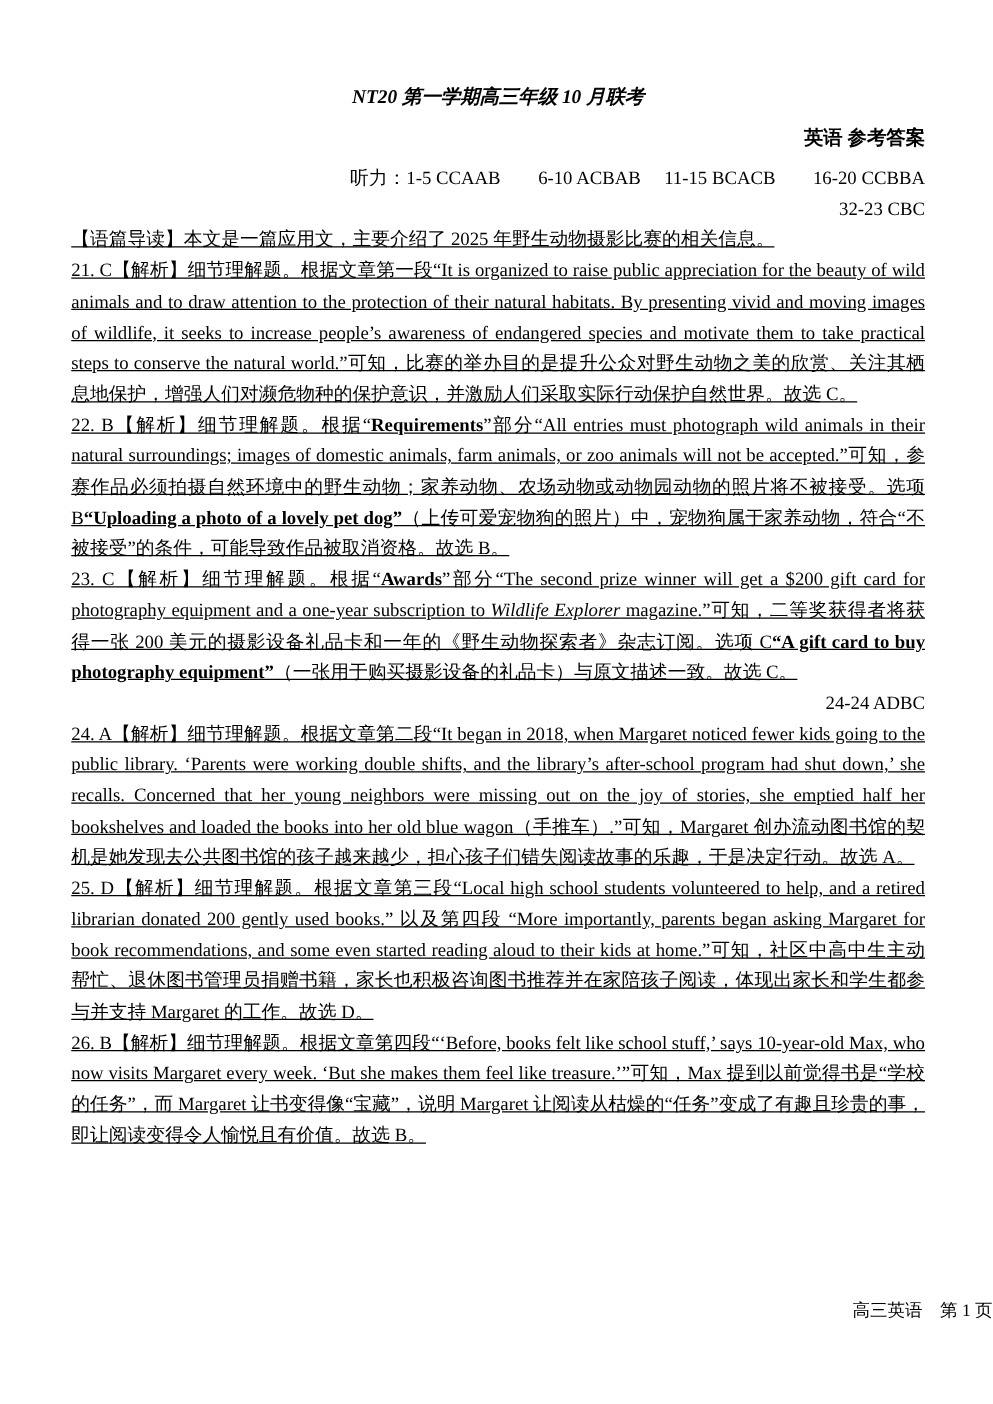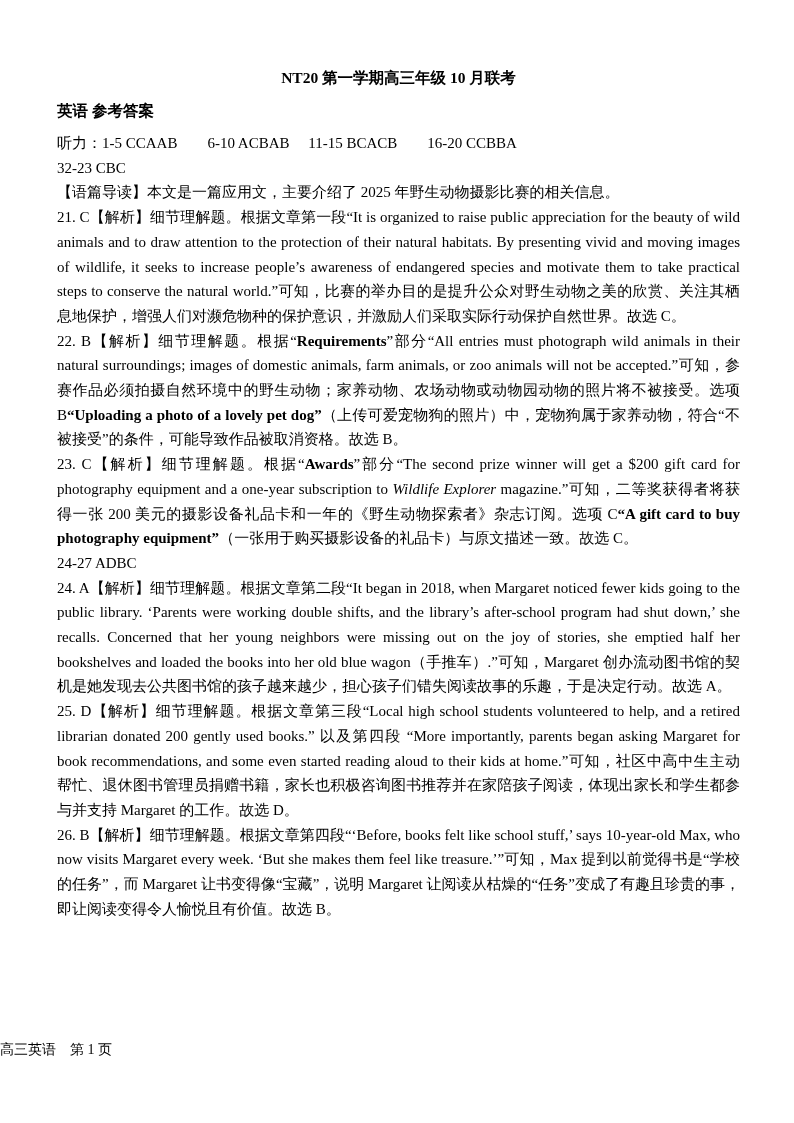--- a/index.html
+++ b/index.html
@@ -16,52 +16,53 @@
     line-height: 24.7px;
     color: #000000;
     overflow: hidden;
   }
   .title {
     text-align: center;
     font-weight: bold;
     font-size: 15.5px;
     line-height: 24px;
     margin: 0 0 9px 0;
+    font-style: italic;
   }
   .subtitle {
-    text-align: left;
+    text-align: right;
     font-weight: bold;
     font-size: 15.5px;
     line-height: 24px;
     margin: 0 0 8px 0;
   }
-  .line { text-align: left; }
-  .para { text-align: justify; }
+  .line { text-align: right; }
+  .para { text-align: justify; text-decoration: underline; }
   .footer {
     position: absolute;
     left: 0;
     right: 0;
     top: 1038px;
-    text-align: left;
+    text-align: right;
     font-size: 14px;
     line-height: 24px;
   }
 </style>
 </head>
 <body>
 
 <div class="page">
   <div class="title">NT20 第一学期高三年级 10 月联考</div>
   <div class="subtitle">英语 参考答案</div>
 
   <div class="line"><span>听力：1-5 CCAAB　　6-10 ACBAB　 11-15 BCACB　　16-20 CCBBA</span></div>
   <div class="line"><span>32-23 CBC</span></div>
   <div class="para"><span>【语篇导读】本文是一篇应用文，主要介绍了 2025 年野生动物摄影比赛的相关信息。</span></div>
   <div class="para"><span>21. C【解析】细节理解题。根据文章第一段“It is organized to raise public appreciation for the beauty of wild animals and to draw attention to the protection of their natural habitats. By presenting vivid and moving images of wildlife, it seeks to increase people’s awareness of endangered species and motivate them to take practical steps to conserve the natural world.”可知，比赛的举办目的是提升公众对野生动物之美的欣赏、关注其栖息地保护，增强人们对濒危物种的保护意识，并激励人们采取实际行动保护自然世界。故选 C。</span></div>
   <div class="para"><span>22. B【解析】细节理解题。根据“</span><span style="font-weight: bold;">Requirements</span><span>”部分“All entries must photograph wild animals in their natural surroundings; images of domestic animals, farm animals, or zoo animals will not be accepted.”可知，参赛作品必须拍摄自然环境中的野生动物；家养动物、农场动物或动物园动物的照片将不被接受。选项 B</span><span style="font-weight: bold;">“Uploading a photo of a lovely pet dog”</span><span>（上传可爱宠物狗的照片）中，宠物狗属于家养动物，符合“不被接受”的条件，可能导致作品被取消资格。故选 B。</span></div>
   <div class="para"><span>23. C【解析】细节理解题。根据“</span><span style="font-weight: bold;">Awards</span><span>”部分“The second prize winner will get a $200 gift card for photography equipment and a one-year subscription to </span><span style="font-style: italic;">Wildlife Explorer</span><span> magazine.”可知，二等奖获得者将获得一张 200 美元的摄影设备礼品卡和一年的《野生动物探索者》杂志订阅。选项 C</span><span style="font-weight: bold;">“A gift card to buy photography equipment”</span><span>（一张用于购买摄影设备的礼品卡）与原文描述一致。故选 C。</span></div>
-  <div class="line"><span>24-27 ADBC</span></div>
+  <div class="line"><span>24-24 ADBC</span></div>
   <div class="para"><span>24. A【解析】细节理解题。根据文章第二段“It began in 2018, when Margaret noticed fewer kids going to the public library. ‘Parents were working double shifts, and the library’s after-school program had shut down,’ she recalls. Concerned that her young neighbors were missing out on the joy of stories, she emptied half her bookshelves and loaded the books into her old blue wagon（手推车）.”可知，Margaret 创办流动图书馆的契机是她发现去公共图书馆的孩子越来越少，担心孩子们错失阅读故事的乐趣，于是决定行动。故选 A。</span></div>
   <div class="para"><span>25. D【解析】细节理解题。根据文章第三段“Local high school students volunteered to help, and a retired librarian donated 200 gently used books.” 以及第四段 “More importantly, parents began asking Margaret for book recommendations, and some even started reading aloud to their kids at home.”可知，社区中高中生主动帮忙、退休图书管理员捐赠书籍，家长也积极咨询图书推荐并在家陪孩子阅读，体现出家长和学生都参与并支持 Margaret 的工作。故选 D。</span></div>
   <div class="para"><span>26. B【解析】细节理解题。根据文章第四段“‘Before, books felt like school stuff,’ says 10-year-old Max, who now visits Margaret every week. ‘But she makes them feel like treasure.’”可知，Max 提到以前觉得书是“学校的任务”，而 Margaret 让书变得像“宝藏”，说明 Margaret 让阅读从枯燥的“任务”变成了有趣且珍贵的事，即让阅读变得令人愉悦且有价值。故选 B。</span></div>
 
   <div class="footer">高三英语　第 1 页</div>
 </div>
 
 </body></html>

